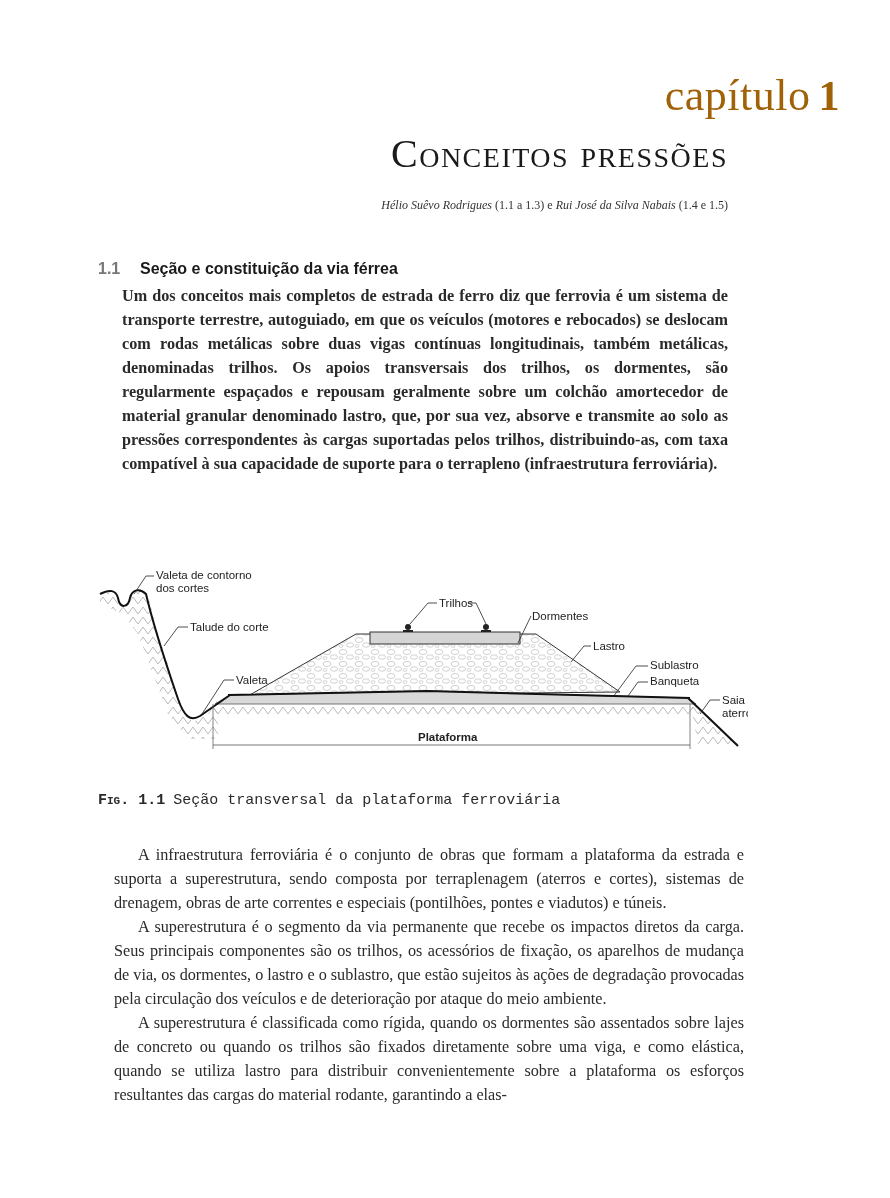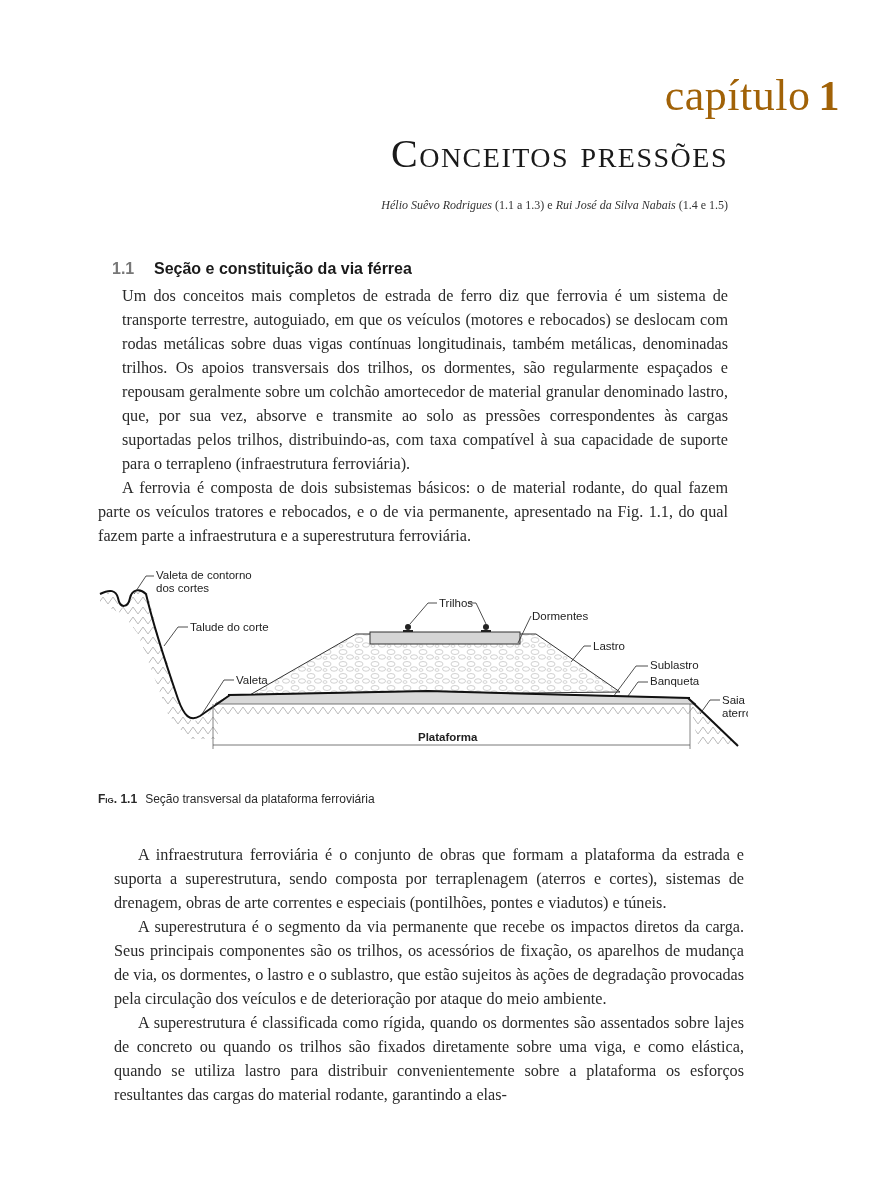--- a/index.html
+++ b/index.html
@@ -7,31 +7,31 @@
 
   #chapter-label { position: absolute; right: 50px; top: 70px; font-family: "Liberation Serif", serif; font-size: 44px; color: #a16207; letter-spacing: 0.5px; }
   #chapter-label .num { font-weight: bold; font-size: 42px; margin-left: 8px; }
 
   #chapter-title { position: absolute; right: 162px; top: 130px; font-family: "Liberation Serif", serif; font-size: 40px; font-variant: small-caps; color: #1a1a1a; letter-spacing: 1.5px; }
 
   #authors { position: absolute; right: 162px; top: 198px; font-family: "Liberation Serif", serif; font-size: 12px; color: #333; }
   #authors i { font-style: italic; }
 
   #section-heading { position: absolute; left: 98px; top: 260px; font-family: "Liberation Sans", sans-serif; font-size: 16px; font-weight: bold; color: #1a1a1a; }
-  #section-heading .num { color: #777; display: inline-block; width: 42px; margin-left: 14px; }
+  #section-heading .num { color: #777; display: inline-block; width: 42px; }
 
   .body-text { position: absolute; left: 98px; width: 630px; font-family: "Liberation Serif", serif; font-size: 16.2px; line-height: 24px; color: #2a2a2a; text-align: justify; }
   .body-text p { margin: 0; text-indent: 24px; }
-  .body-text p.hang { text-indent: 0; padding-left: 24px; }
+  .body-text p.hang { text-indent: 0; padding-left: 24px; font-weight: bold; }
   #para-block-1 { top: 284px; }
   #para-block-2 { top: 843px; margin-left: 16px; }
 
   #figure { position: absolute; left: 98px; top: 564px; width: 650px; height: 190px; }
   #figure svg { width: 650px; height: 190px; display: block; }
-  #figure-caption { position: absolute; left: 98px; top: 792px; font-family: Liberation Sans, sans-serif; font-size: 12px; color: #2a2a2a; }
+  #figure-caption { position: absolute; left: 98px; top: 792px; font-family: Liberation Mono, monospace; font-size: 15px; color: #2a2a2a; }
   #figure-caption .fig { font-weight: bold; font-variant: small-caps; margin-right: 8px; }
   .lbl { font-family: "Liberation Sans", sans-serif; font-size: 11.5px; fill: #222; }
   .lbl-b { font-family: "Liberation Sans", sans-serif; font-size: 11.5px; font-weight: bold; fill: #222; }
 </style>
 </head>
 <body>
 
 <div id="chapter-label"><span>capítulo</span><span class="num">1</span></div>
 
 <div id="chapter-title">Conceitos pressões</div>
@@ -41,21 +41,20 @@
   <span>(1.1 a 1.3)</span>
   <span>e</span>
   <i>Rui José da Silva Nabais</i>
   <span>(1.4 e 1.5)</span>
 </div>
 
 <div id="section-heading"><span class="num">1.1</span><span>Seção e constituição da via férrea</span></div>
 
 <div id="para-block-1" class="body-text">
   <p class="hang">Um dos conceitos mais completos de estrada de ferro diz que ferrovia é um sistema de transporte terrestre, autoguiado, em que os veículos (motores e rebocados) se deslocam com rodas metálicas sobre duas vigas contínuas longitudinais, também metálicas, denominadas trilhos. Os apoios transversais dos trilhos, os dormentes, são regularmente espaçados e repousam geralmente sobre um colchão amortecedor de material granular denominado lastro, que, por sua vez, absorve e transmite ao solo as pressões correspondentes às cargas suportadas pelos trilhos, distribuindo-as, com taxa compatível à sua capacidade de suporte para o terrapleno (infraestrutura ferroviária).</p>
-  <p>A ferrovia é composta de dois subsistemas básicos: o de material rodante, do qual fazem parte os veículos tratores e rebocados, e o de via permanente, apresentado na Fig. 1.1, do qual fazem parte a infraestrutura e a superestrutura ferroviária.</p>
 </div>
 
 <div id="figure">
   <svg viewBox="0 0 650 190">
     <defs>
       <pattern id="hatch" width="10" height="10" patternUnits="userSpaceOnUse">
         <path d="M0 10 L5 3 L10 10" fill="none" stroke="#aaa" stroke-width="0.8"></path>
       </pattern>
       <pattern id="gravel" width="16" height="12" patternUnits="userSpaceOnUse">
         <ellipse cx="5" cy="4" rx="4" ry="2.5" fill="none" stroke="#bbb" stroke-width="0.7"></ellipse>

